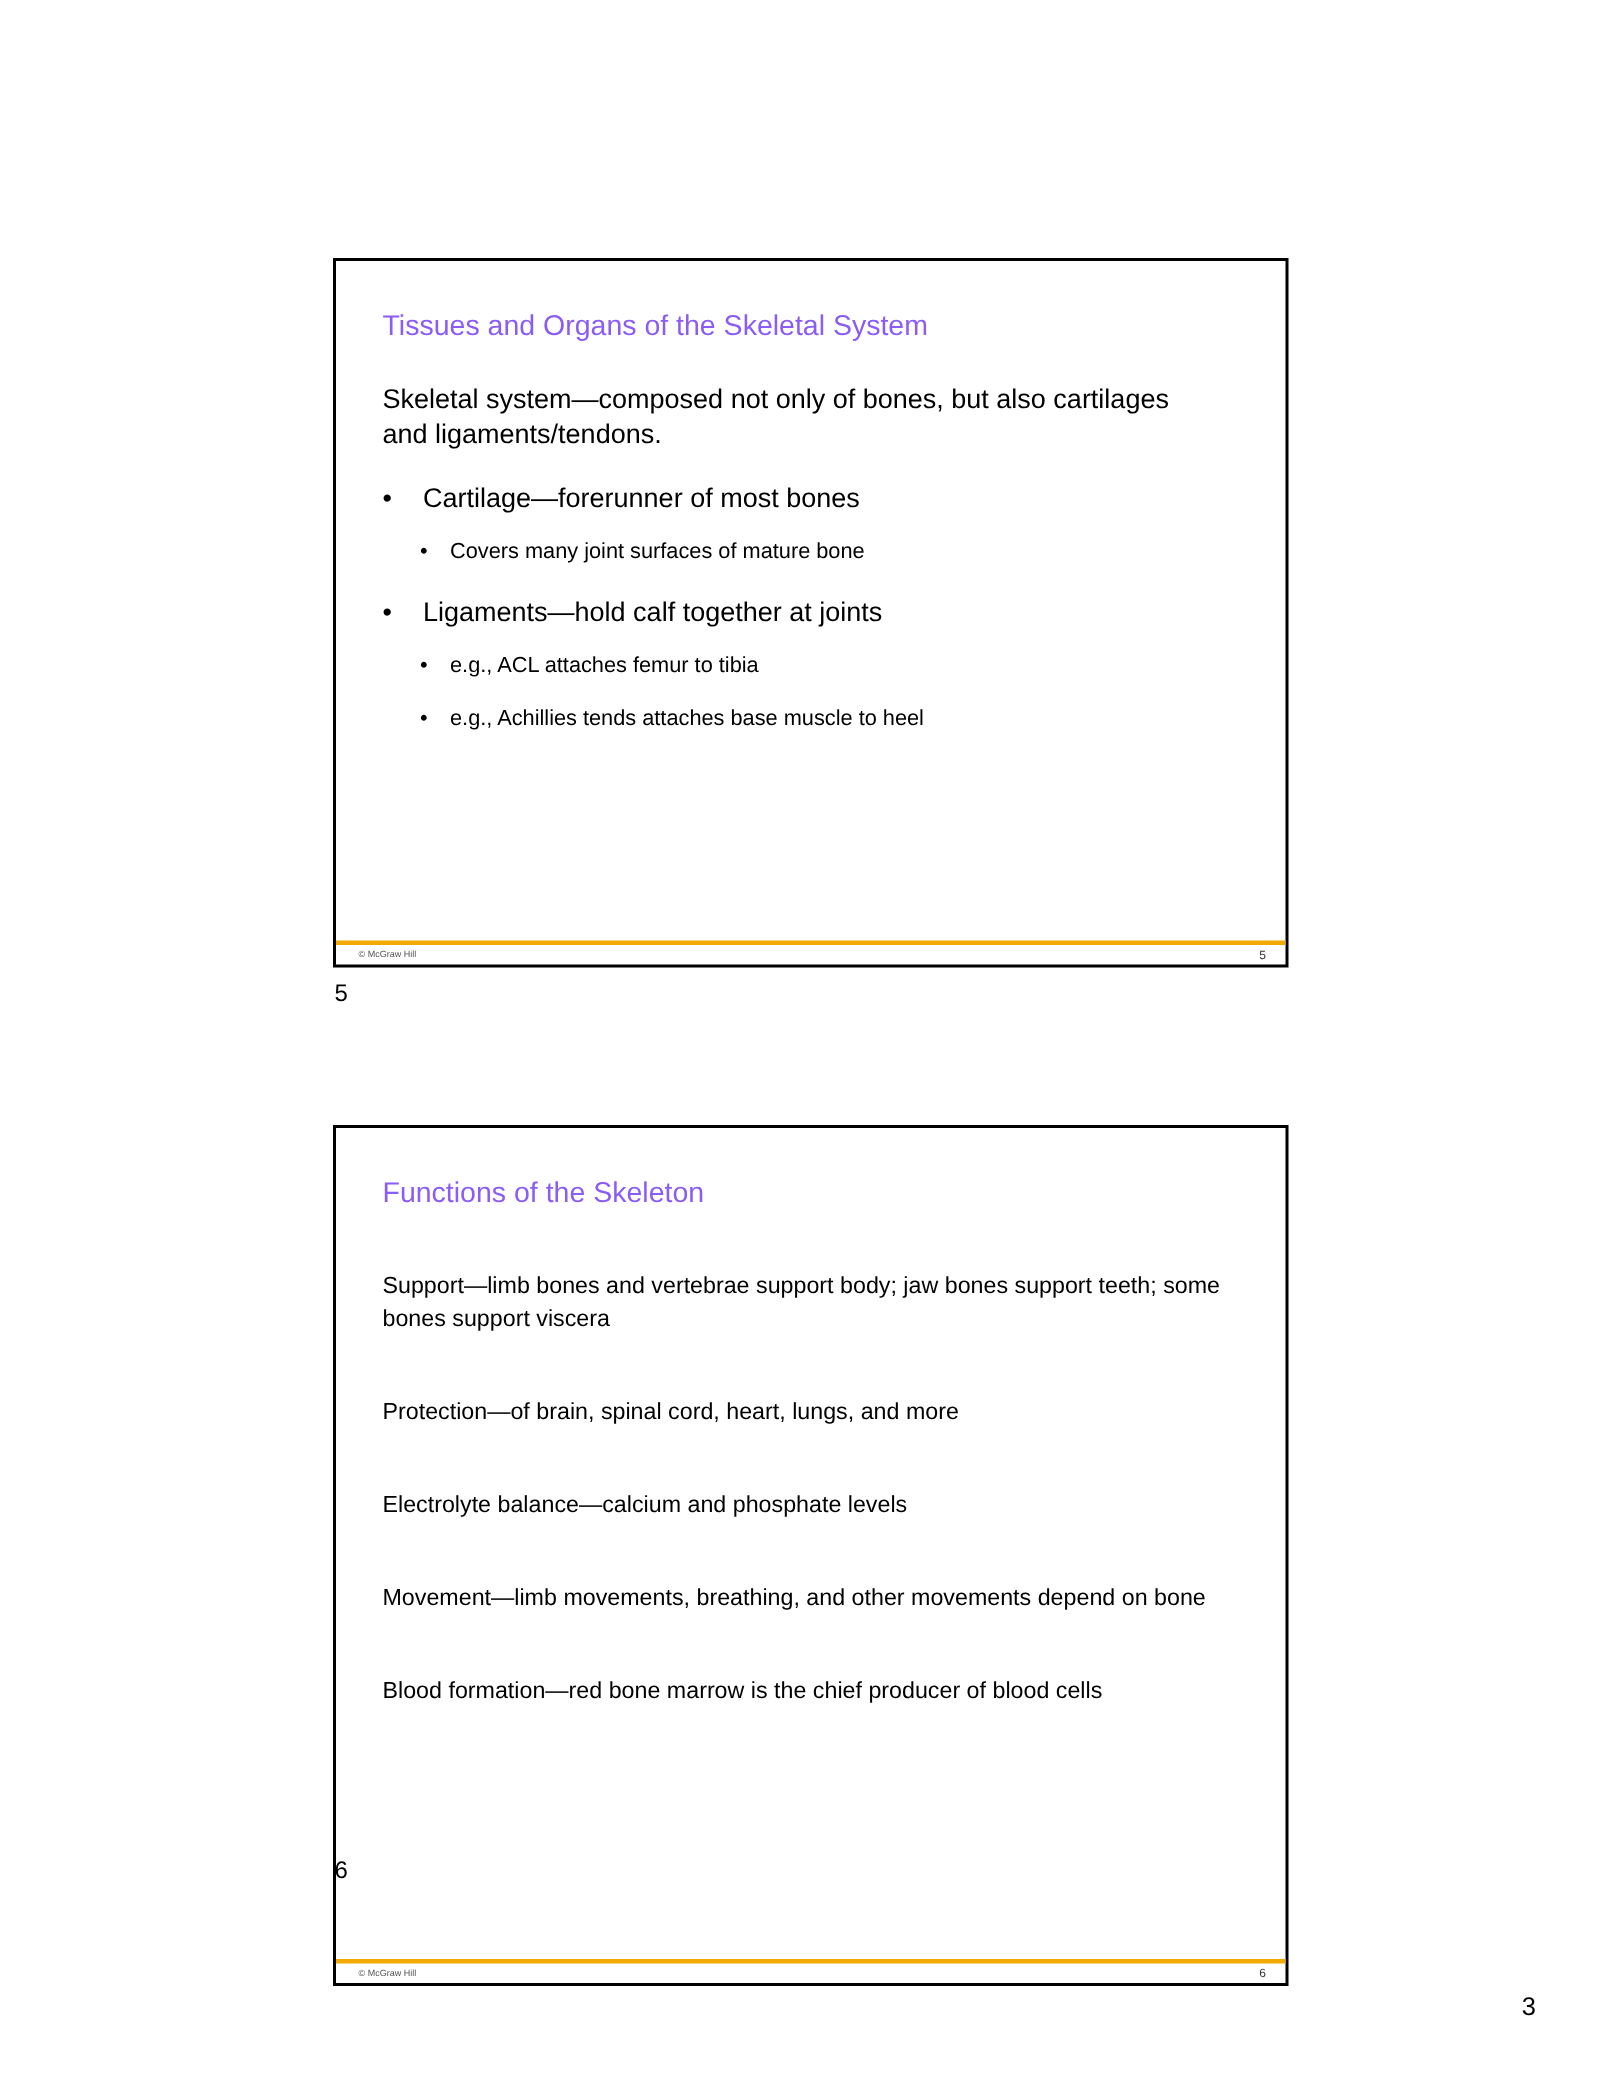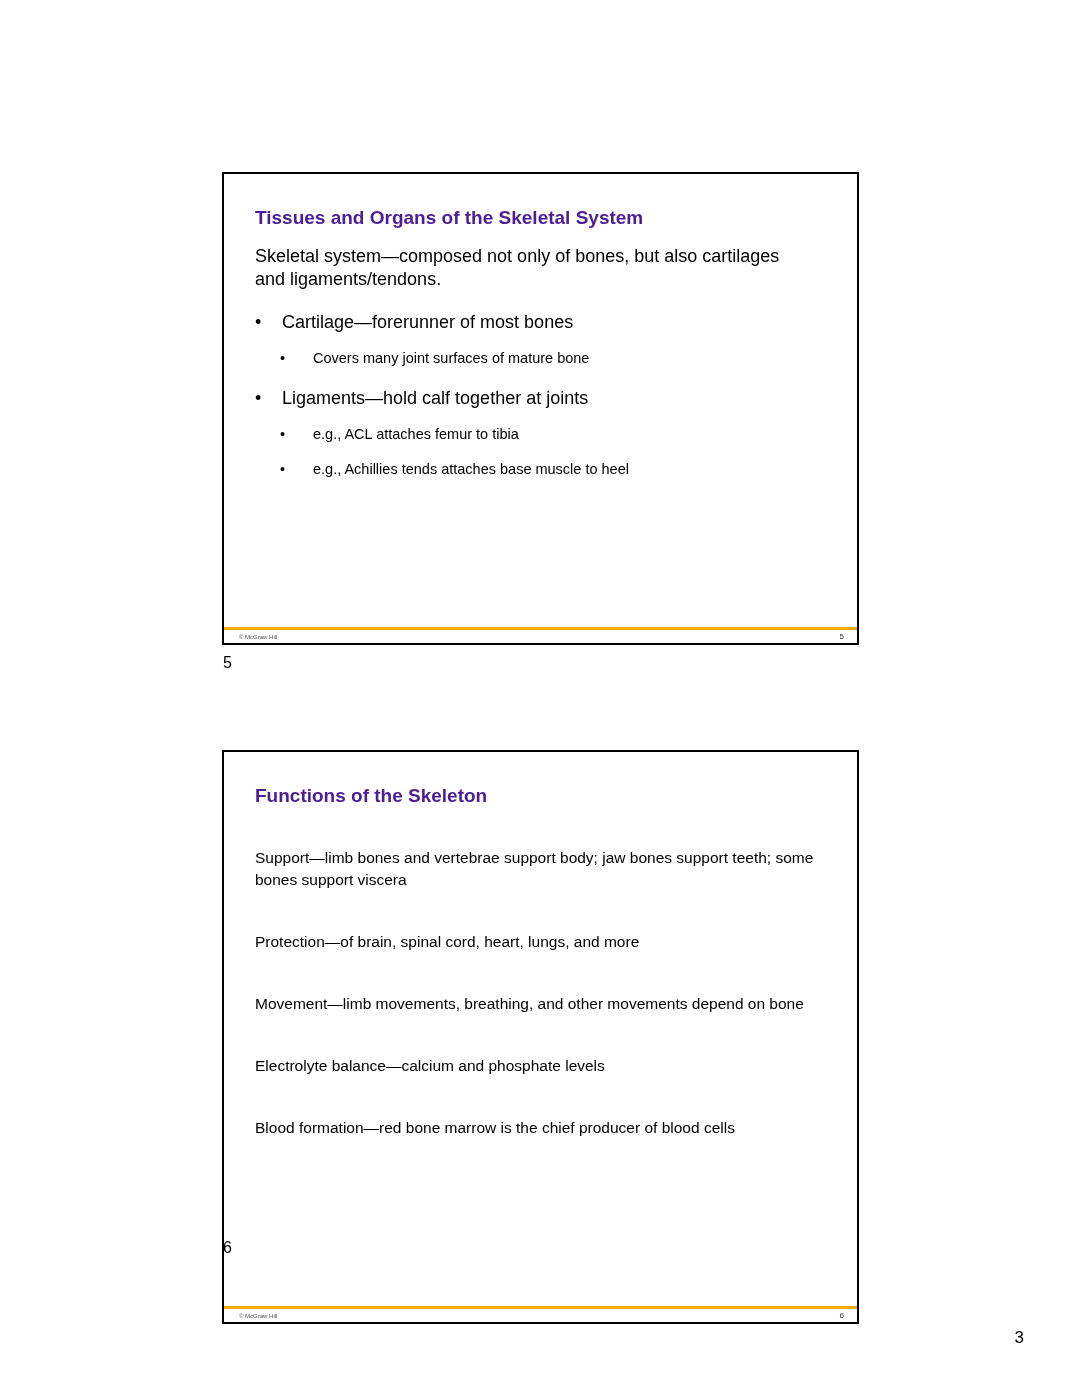--- a/index.html
+++ b/index.html
@@ -19,46 +19,45 @@
     border:2px solid #000000;
     background:#ffffff;
   }
   #slide-5 { top:172px; height:473px; }
   #slide-6 { top:750px; height:574px; }
 
   .slide-inner { padding:33px 30px 0 31px; }
 
   .slide-title {
     font-size:19px;
-    font-weight:bold;
-    color:#4c1d95;
+    font-weight:normal;
+    color:#8b5cf6;
   }
 
   
   .intro {
     font-size:18px;
     line-height:1.3;
-    margin-top:16px;
+    margin-top:26px;
     max-width:540px;
   }
   .b1 {
     display:flex;
     font-size:18px;
     line-height:1.2;
     margin-top:20px;
     align-items:center;
   }
   .b1 > .marker { width:27px; flex:none; }
   .b2 {
     display:flex;
     font-size:14.5px;
     line-height:1.2;
     margin-top:17px;
     margin-left:25px;
-    gap:13px;
   }
   .b2 > .marker { width:20px; flex:none; }
   .marker::before { content:"\2022"; }
 
   
   .para {
     font-size:15.5px;
     line-height:1.42;
     margin-top:40px;
     max-width:566px;
@@ -145,22 +144,22 @@
   </section>
 
   <div class="below-num" id="below-5">5</div>
 
   <section class="slide" id="slide-6">
     <div class="slide-inner">
       <h1 class="slide-title">Functions of the Skeleton</h1>
 
       <p class="para first">Support—limb bones and vertebrae support body; jaw bones support teeth; some bones support viscera</p>
       <p class="para">Protection—of brain, spinal cord, heart, lungs, and more</p>
+      <p class="para">Electrolyte balance—calcium and phosphate levels</p>
       <p class="para">Movement—limb movements, breathing, and other movements depend on bone</p>
-      <p class="para">Electrolyte balance—calcium and phosphate levels</p>
       <p class="para">Blood formation—red bone marrow is the chief producer of blood cells</p>
     </div>
 
     <div class="accent-bar"></div>
     <div class="footer-row">
       <span class="copyright">© McGraw Hill</span>
       <span class="slide-num">6</span>
     </div>
   </section>
 

